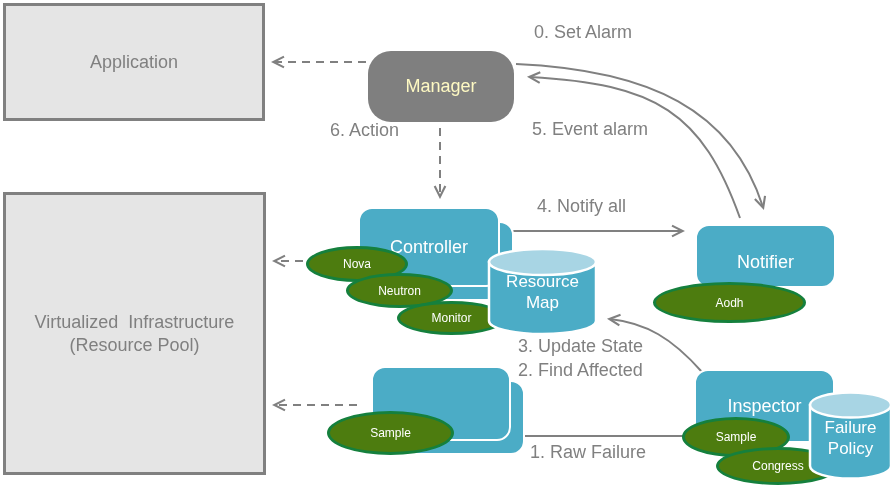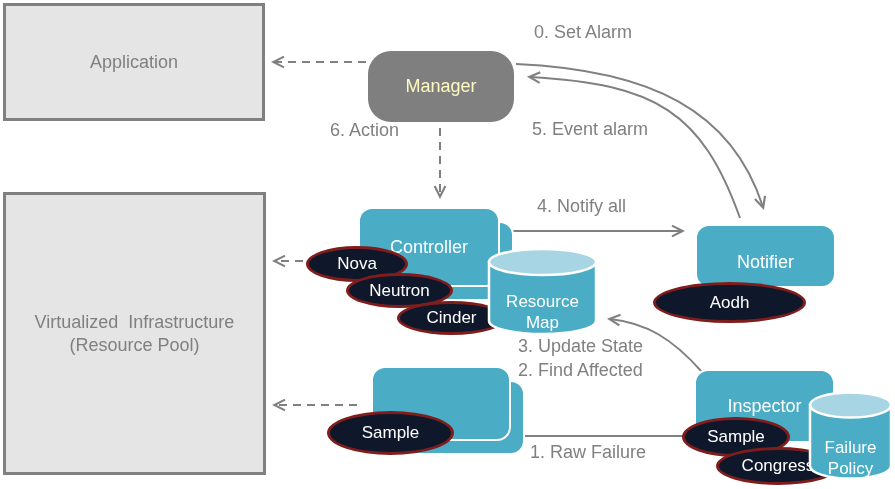--- a/index.html
+++ b/index.html
@@ -18,29 +18,29 @@
     position:absolute;background:#7F7F7F;border-radius:23px;
     display:flex;align-items:center;justify-content:center;
     color:#fef9c3;font-size:18px;margin-top:24px;
   }
   .blue-box{
     position:absolute;background:#4BACC6;border:2px solid #fff;border-radius:14px;
     display:flex;align-items:center;justify-content:center;
     color:#fff;font-size:18px;box-sizing:border-box;
   }
   .ellipse{
-    position:absolute;background:#0f172a;border:3px solid #7f1d1d;border-radius:50%;
+    position:absolute;background:#4d7c0f;border:3px solid #15803d;border-radius:50%;
     display:flex;align-items:center;justify-content:center;
-    color:#fff;font-size:17px;box-sizing:border-box;
+    color:#fff;font-size:12px;box-sizing:border-box;
   }
   .cyl{position:absolute;}
   .cyl svg{display:block;}
   .cyl-label{
     position:absolute;left:0;width:100%;text-align:center;
-    color:#fff;font-size:17px;line-height:1.25;margin-top:20px;
+    color:#fff;font-size:17px;line-height:1.25;
   }
   .step-label{
     position:absolute;color:#808080;font-size:18px;white-space:pre;line-height:1.2;
   }
 </style>
 </head>
 <body>
 
 <div id="canvas">
 
@@ -65,21 +65,21 @@
   <div class="blue-box" style="left:358px;top:207px;width:142px;height:80px;">
     <span>Controller</span>
   </div>
   <div class="ellipse" style="left:306px;top:246px;width:102px;height:36px;">
     <span>Nova</span>
   </div>
   <div class="ellipse" style="left:346px;top:273px;width:107px;height:35px;">
     <span>Neutron</span>
   </div>
   <div class="ellipse" style="left:397px;top:301px;width:109px;height:34px;">
-    <span>Cinder</span>
+    <span>Monitor</span>
   </div>
 
   <div class="cyl" style="left:487px;top:247px;width:111px;height:90px;">
     <svg width="111" height="90" viewBox="0 0 111 90">
       <path d="M2 15 L2 74 A53.5 13 0 0 0 109 74 L109 15 Z" fill="#4BACC6" stroke="#FFFFFF" stroke-width="2.5"></path>
       <ellipse cx="55.5" cy="15" rx="53.5" ry="13" fill="#A8D5E4" stroke="#FFFFFF" stroke-width="2.5"></ellipse>
     </svg>
     <div class="cyl-label" style="top:24px;">
       <div>Resource</div>
       <div>Map</div>

